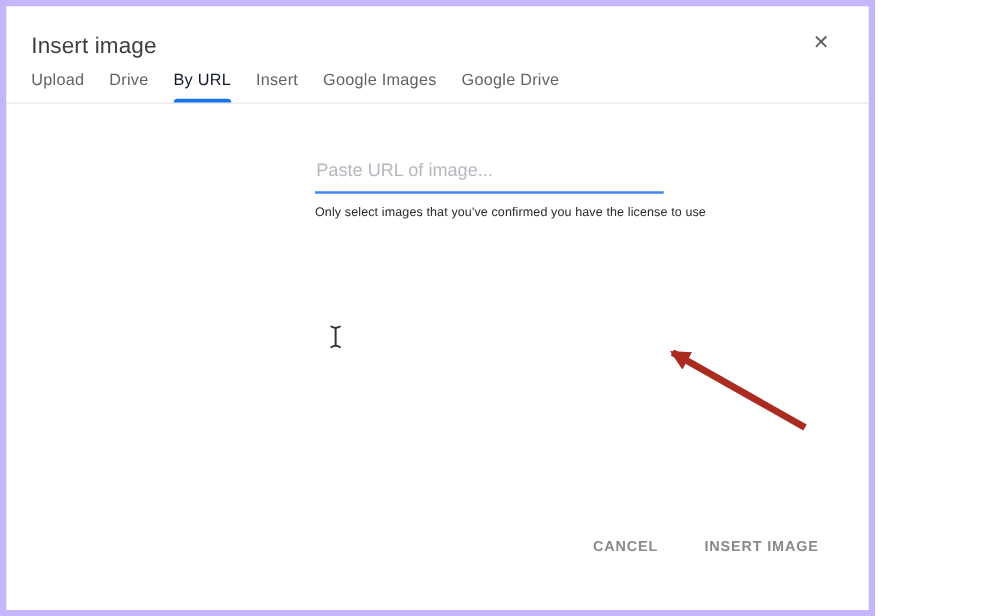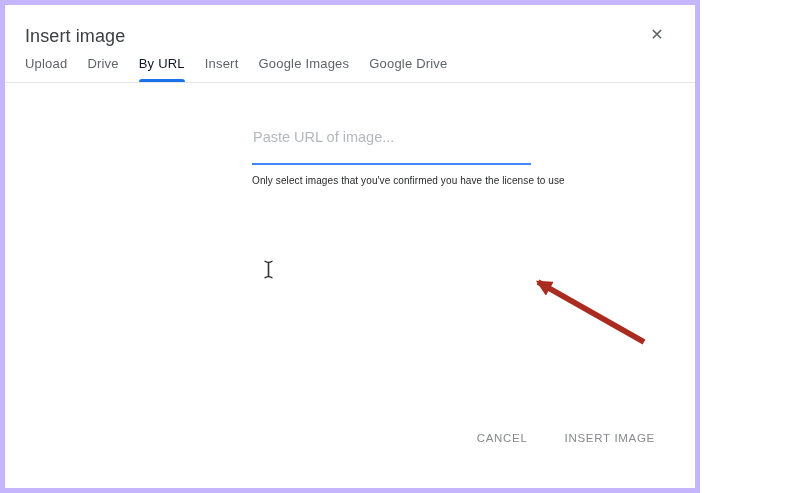--- a/index.html
+++ b/index.html
@@ -70,21 +70,21 @@
   .url-block {
     margin: 43px 0 0 247px;
     width: 279px;
   }
   .url-input {
     width: 279px;
     border: none;
     border-bottom: 2px solid #4285f4;
     outline: none;
     font-size: 14.5px;
-    padding: 3px 0 18px 1px;
+    padding: 3px 0 8px 1px;
     color: #3c4043;
     font-family: "Liberation Sans", sans-serif;
     background: transparent;
   }
   .url-input::placeholder { color: #b4b8bd; opacity: 1; }
   .helper-text {
     margin-top: 9px;
     font-size: 10px;
     line-height: 13px;
     color: #28292b;
@@ -106,21 +106,21 @@
   .dialog-footer {
     position: absolute;
     right: 40px; bottom: 44px;
     display: flex;
     gap: 37px;
     align-items: center;
   }
   .footer-btn {
     background: none; border: none;
     font-size: 11.5px;
-    font-weight: 400;
+    font-weight: 700;
     letter-spacing: 0.7px;
     color: #87898c;
     cursor: pointer;
     font-family: "Liberation Sans", sans-serif;
   }
 </style>
 </head>
 <body>
 
 <div class="dialog">

